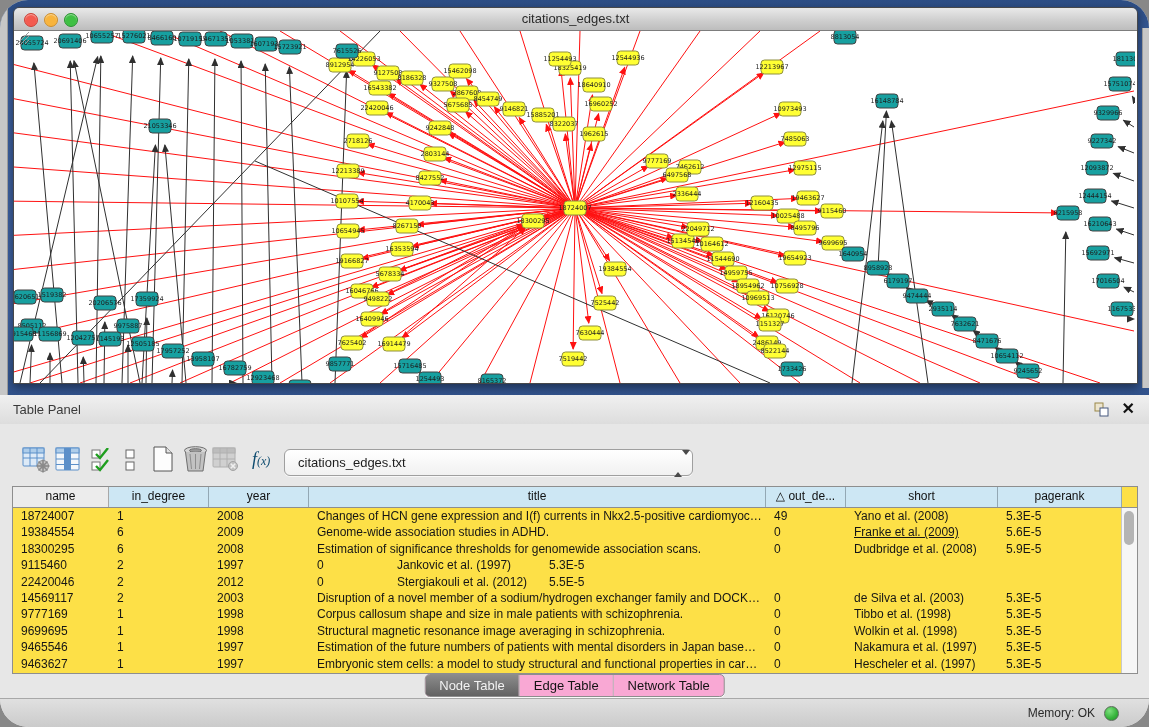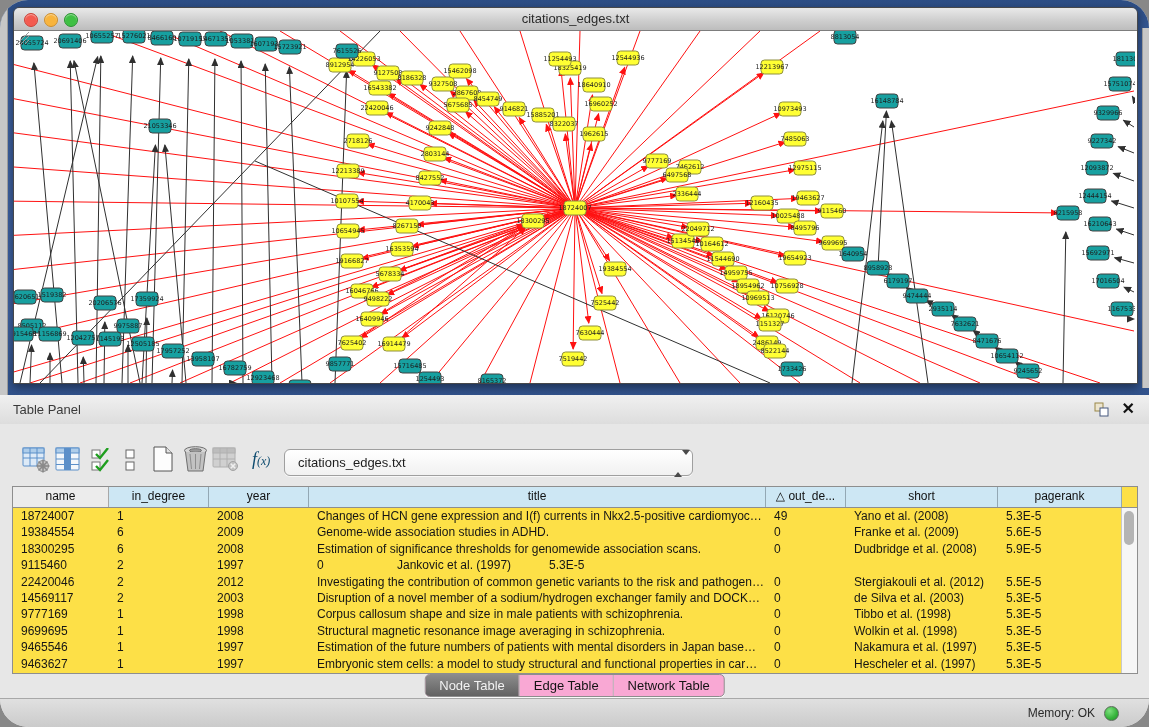--- a/index.html
+++ b/index.html
@@ -864,21 +864,21 @@
             <div class="td" style="width: 80px;">49</div>
             <div class="td" style="width: 152px;">Yano et al. (2008)</div>
             <div class="td" style="width: 124px;">5.3E-5</div>
           </div>
           <div class="trow">
             <div class="td" style="width: 96px;">19384554</div>
             <div class="td" style="width: 100px;">6</div>
             <div class="td" style="width: 100px;">2009</div>
             <div class="td" style="width: 457px;">Genome-wide association studies in ADHD.</div>
             <div class="td" style="width: 80px;">0</div>
-            <div class="td" style="width: 152px;">Franke et al. (2009)</div>
+            <div class="td" style="width: 152px; text-decoration: underline;">Franke et al. (2009)</div>
             <div class="td" style="width: 124px;">5.6E-5</div>
           </div>
           <div class="trow">
             <div class="td" style="width: 96px;">18300295</div>
             <div class="td" style="width: 100px;">6</div>
             <div class="td" style="width: 100px;">2008</div>
             <div class="td" style="width: 457px;">Estimation of significance thresholds for genomewide association scans.</div>
             <div class="td" style="width: 80px;">0</div>
             <div class="td" style="width: 152px;">Dudbridge et al. (2008)</div>
             <div class="td" style="width: 124px;">5.9E-5</div>
@@ -888,21 +888,20 @@
             <div class="td" style="width: 100px;">2</div>
             <div class="td" style="width: 100px;">1997</div>
             <div class="td" style="width: 80px;">0</div>
             <div class="td" style="width: 152px;">Jankovic et al. (1997)</div>
             <div class="td" style="width: 124px;">5.3E-5</div>
           </div>
           <div class="trow">
             <div class="td" style="width: 96px;">22420046</div>
             <div class="td" style="width: 100px;">2</div>
             <div class="td" style="width: 100px;">2012</div>
-            <div class="td" style="width: 457px;">Investigating the contribution of common genetic variants to the risk and pathogen…</div>
             <div class="td" style="width: 80px;">0</div>
             <div class="td" style="width: 152px;">Stergiakouli et al. (2012)</div>
             <div class="td" style="width: 124px;">5.5E-5</div>
           </div>
           <div class="trow">
             <div class="td" style="width: 96px;">14569117</div>
             <div class="td" style="width: 100px;">2</div>
             <div class="td" style="width: 100px;">2003</div>
             <div class="td" style="width: 457px;">Disruption of a novel member of a sodium/hydrogen exchanger family and DOCK…</div>
             <div class="td" style="width: 80px;">0</div>

